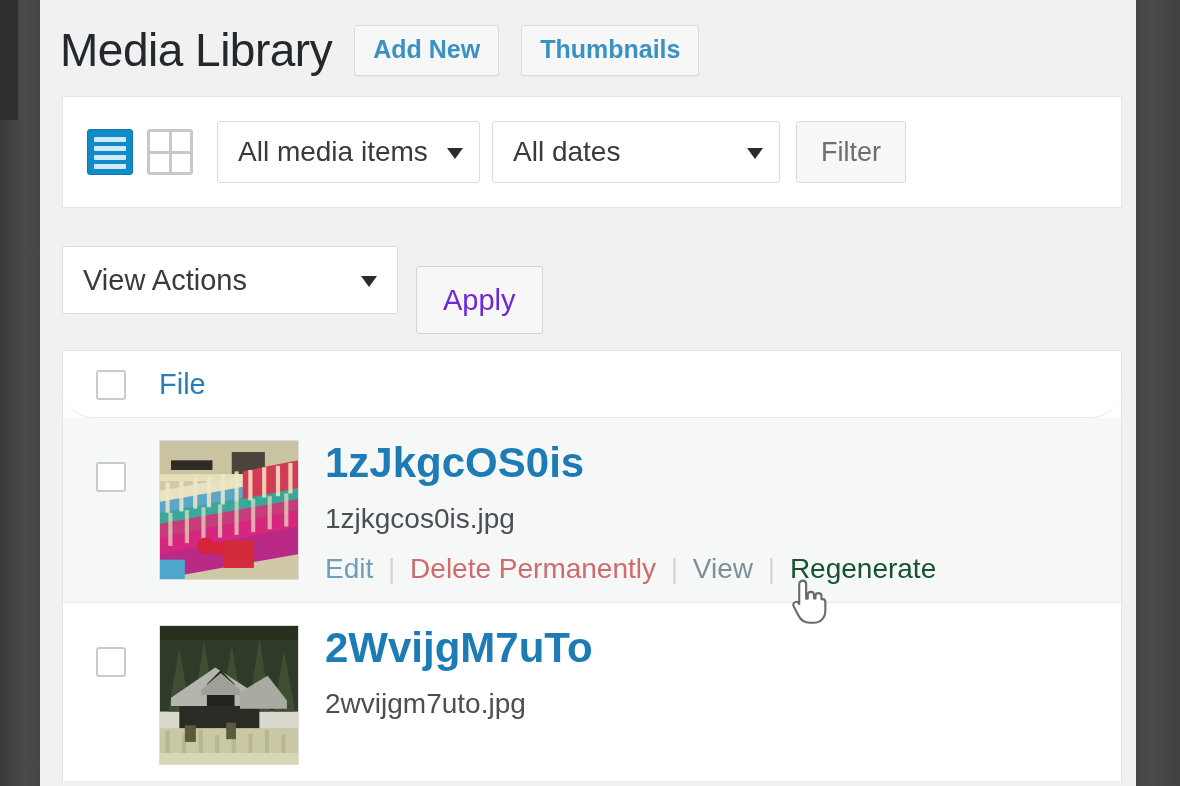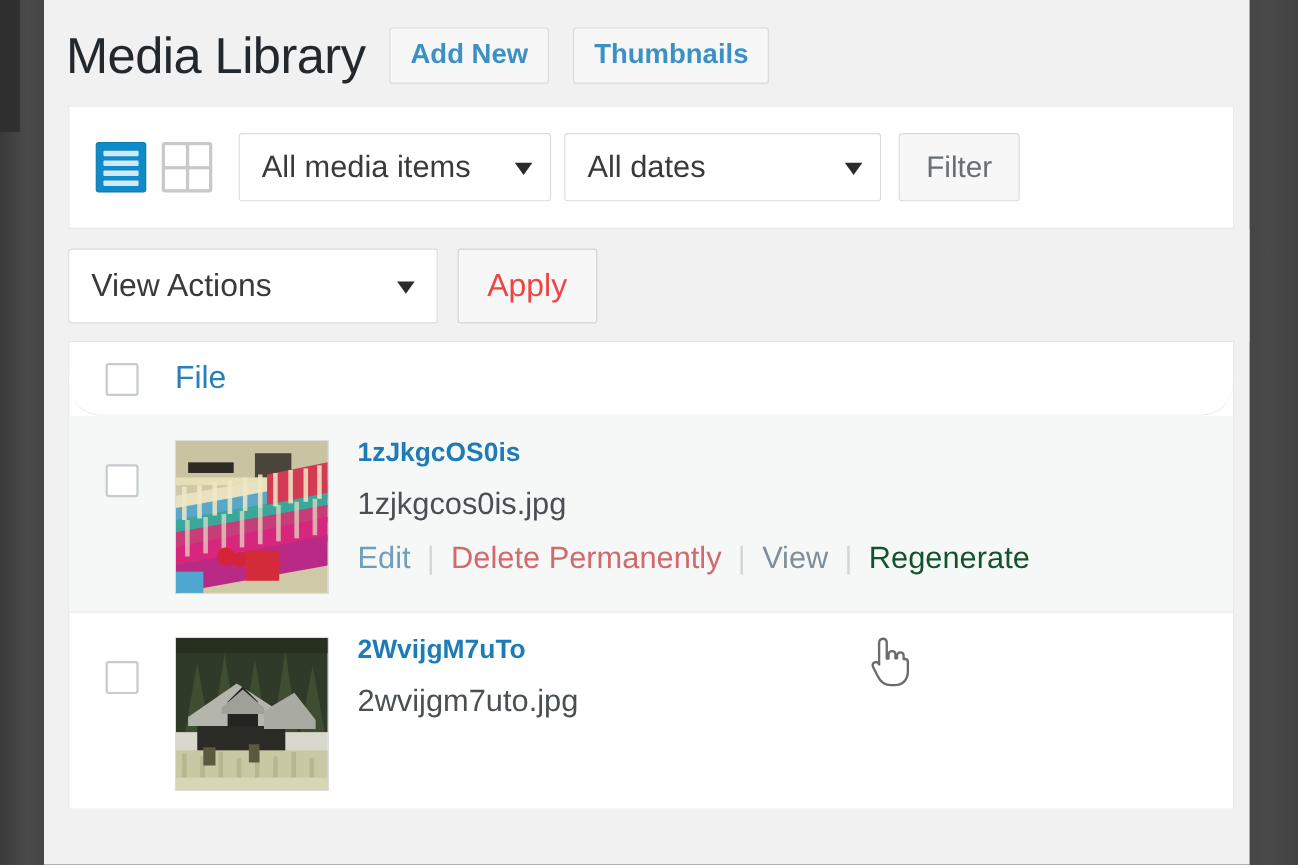--- a/index.html
+++ b/index.html
@@ -146,21 +146,21 @@
   }
   .wp-select .caret {
     position: absolute;
     right: 16px; top: 50%;
     margin-top: -4px;
     width: 0; height: 0;
     border-left: 8px solid transparent;
     border-right: 8px solid transparent;
     border-top: 11px solid #2b2b2b;
   }
-  #select-media-type { width: 284px; margin-right: 12px; }
+  #select-media-type { width: 263px; margin-right: 12px; }
   #select-date       { width: 288px; margin-right: 16px; }
 
   .filter-btn {
     background: #f7f7f7;
     border: 1px solid #dadada;
     border-radius: 3px;
     height: 62px;
     padding: 0 24px;
     font-size: 27px;
     color: #6a6f73;
@@ -182,23 +182,24 @@
     margin-right: 18px;
   }
   #select-bulk .caret { right: 20px; }
   .apply-btn {
     background: #f7f7f7;
     border: 1px solid #d3d3d3;
     border-radius: 3px;
     height: 68px;
     padding: 0 26px;
     font-size: 29px;
-    color: #ef4444;
-    cursor: pointer;
-    box-sizing: border-box;
+    color: #6d28d9;
+    cursor: pointer;
+    box-sizing: border-box;
+    margin-top: 40px;
   }
 
   
   .media-table {
     margin: 0 14px 0 22px;
     background: #fff;
     border: 1px solid #e5e5e5;
     border-bottom: none;
   }
   .table-head-row {
@@ -252,21 +253,21 @@
     cursor: pointer;
   }
   .thumb svg { display: block; width: 100%; height: 100%; }
 
   .file-col {
     padding-left: 26px;
     padding-top: 2px;
     min-width: 0;
   }
   .file-title {
-    font-size: 24px;
+    font-size: 42px;
     font-weight: 700;
     color: #1d7cb5;
     line-height: 1.2;
     cursor: pointer;
     display: inline-block;
   }
   .file-name {
     font-size: 28px;
     color: #4a4f54;
     margin-top: 14px;

